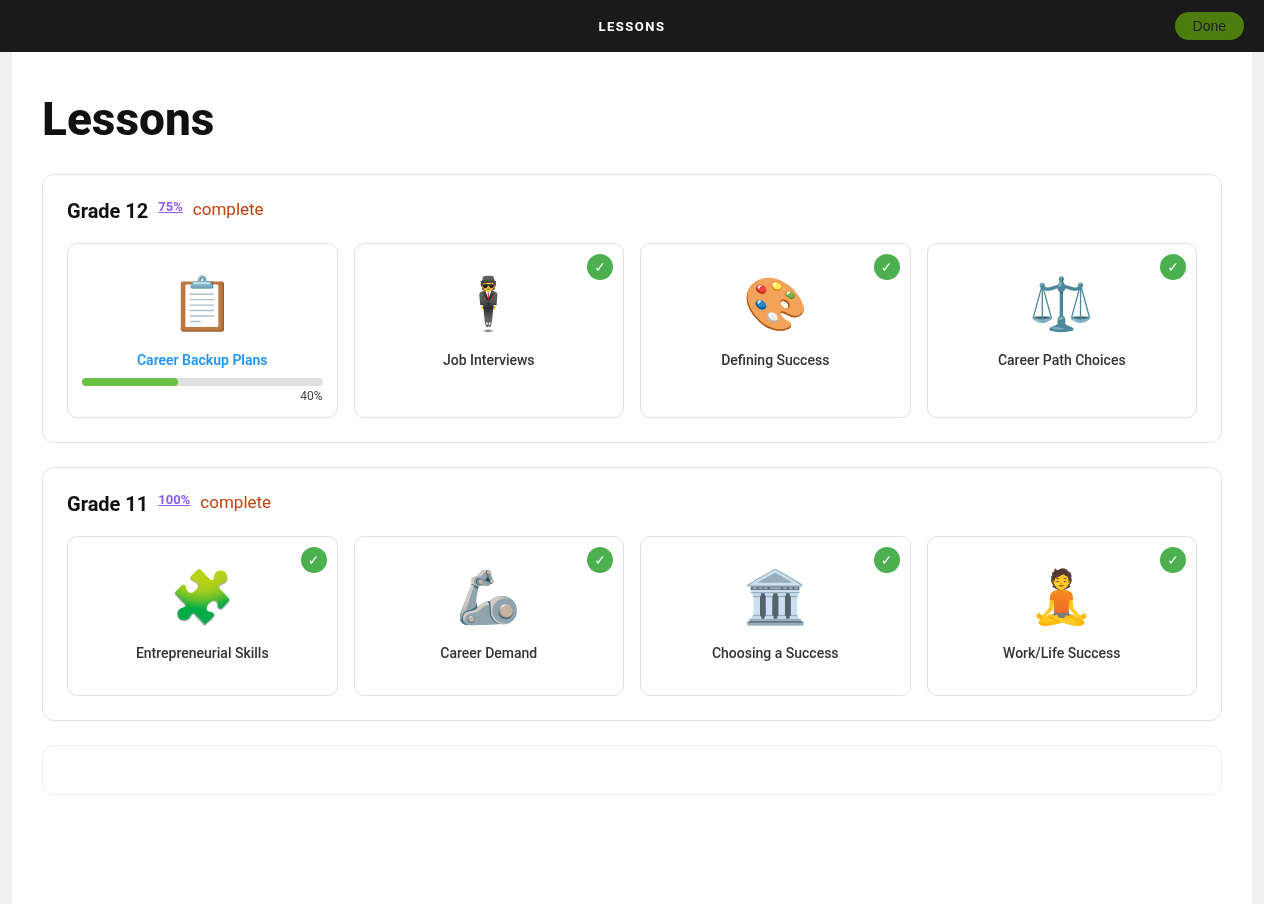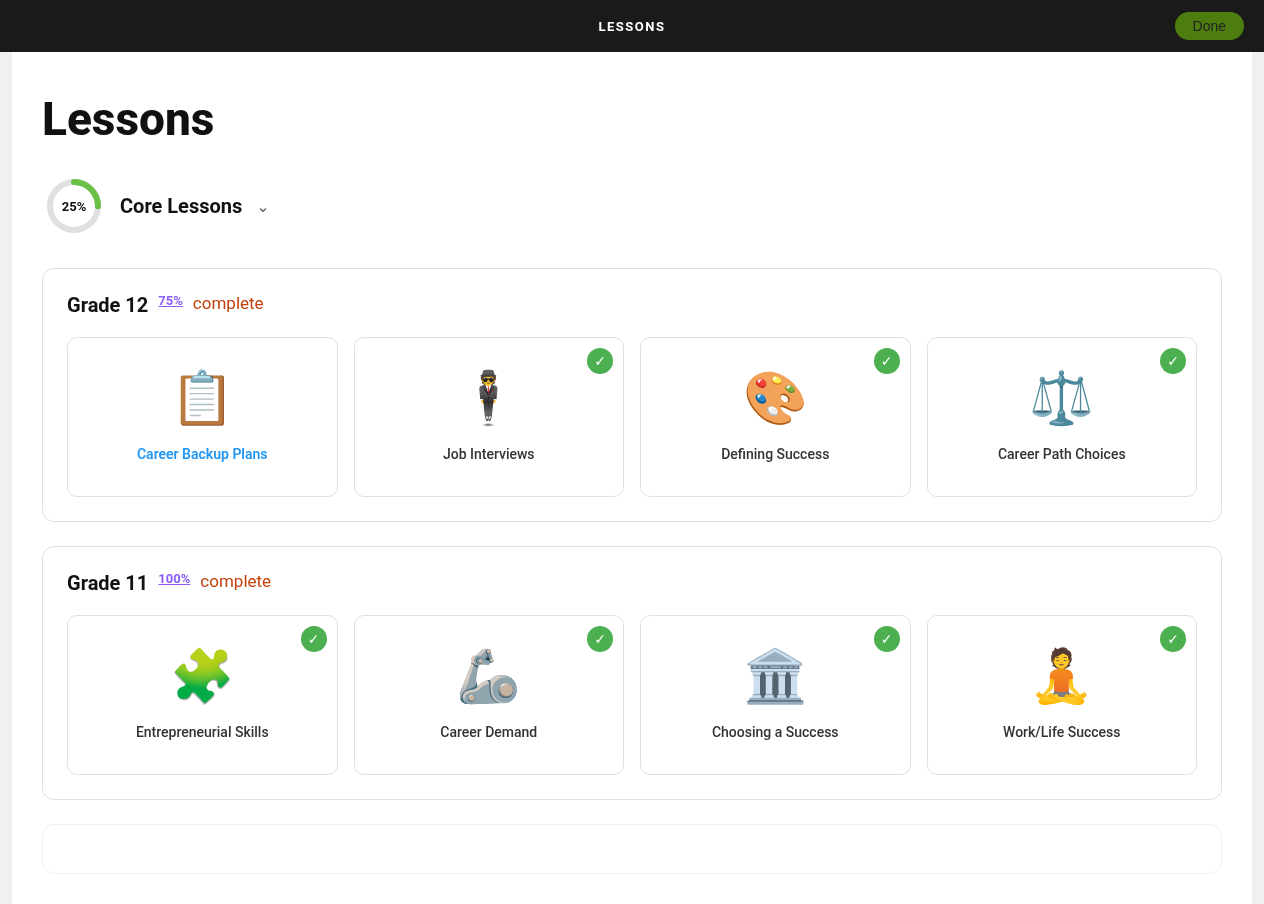--- a/index.html
+++ b/index.html
@@ -201,43 +201,38 @@
 
 <nav class="top-nav">
   <span class="top-nav-title">LESSONS</span>
   <button class="done-btn">Done</button>
 </nav>
 
 <div class="main-content">
 
   <h1 class="page-title">Lessons</h1>
 
-  <div class="progress-row">
-    <div class="donut-wrap">
-      <svg width="64" height="64" viewBox="0 0 64 64">
-        <circle cx="32" cy="32" r="24" fill="none" stroke="#e0e0e0" stroke-width="6"></circle>
-        <circle cx="32" cy="32" r="24" fill="none" stroke="#6abf45" stroke-width="6" stroke-dasharray="37.7 113.1" stroke-linecap="round"></circle>
-      </svg>
-      <span class="donut-label">25%</span>
-    </div>
-    <span class="core-lessons-label">Core Lessons</span>
-    <span class="chevron-icon">⌄</span>
-  </div>
 
   <div class="grade-section">
     <div class="grade-header">
       <span class="grade-title">Grade 12</span>
       <span class="grade-pct">75%</span>
       <span class="grade-complete">complete</span>
     </div>
     <div class="cards-grid">
 
       <div class="lesson-card">
         <div class="card-icon">📋</div>
         <span class="card-label active">Career Backup Plans</span>
+        <div class="progress-bar-wrap">
+          <div class="progress-bar-track">
+            <div class="progress-bar-fill" style="width:40%"></div>
+          </div>
+          <div class="progress-pct">40%</div>
+        </div>
       </div>
 
       <div class="lesson-card">
         <div class="check-badge">✓</div>
         <div class="card-icon">🕴️</div>
         <span class="card-label">Job Interviews</span>
       </div>
 
       <div class="lesson-card">
         <div class="check-badge">✓</div>

